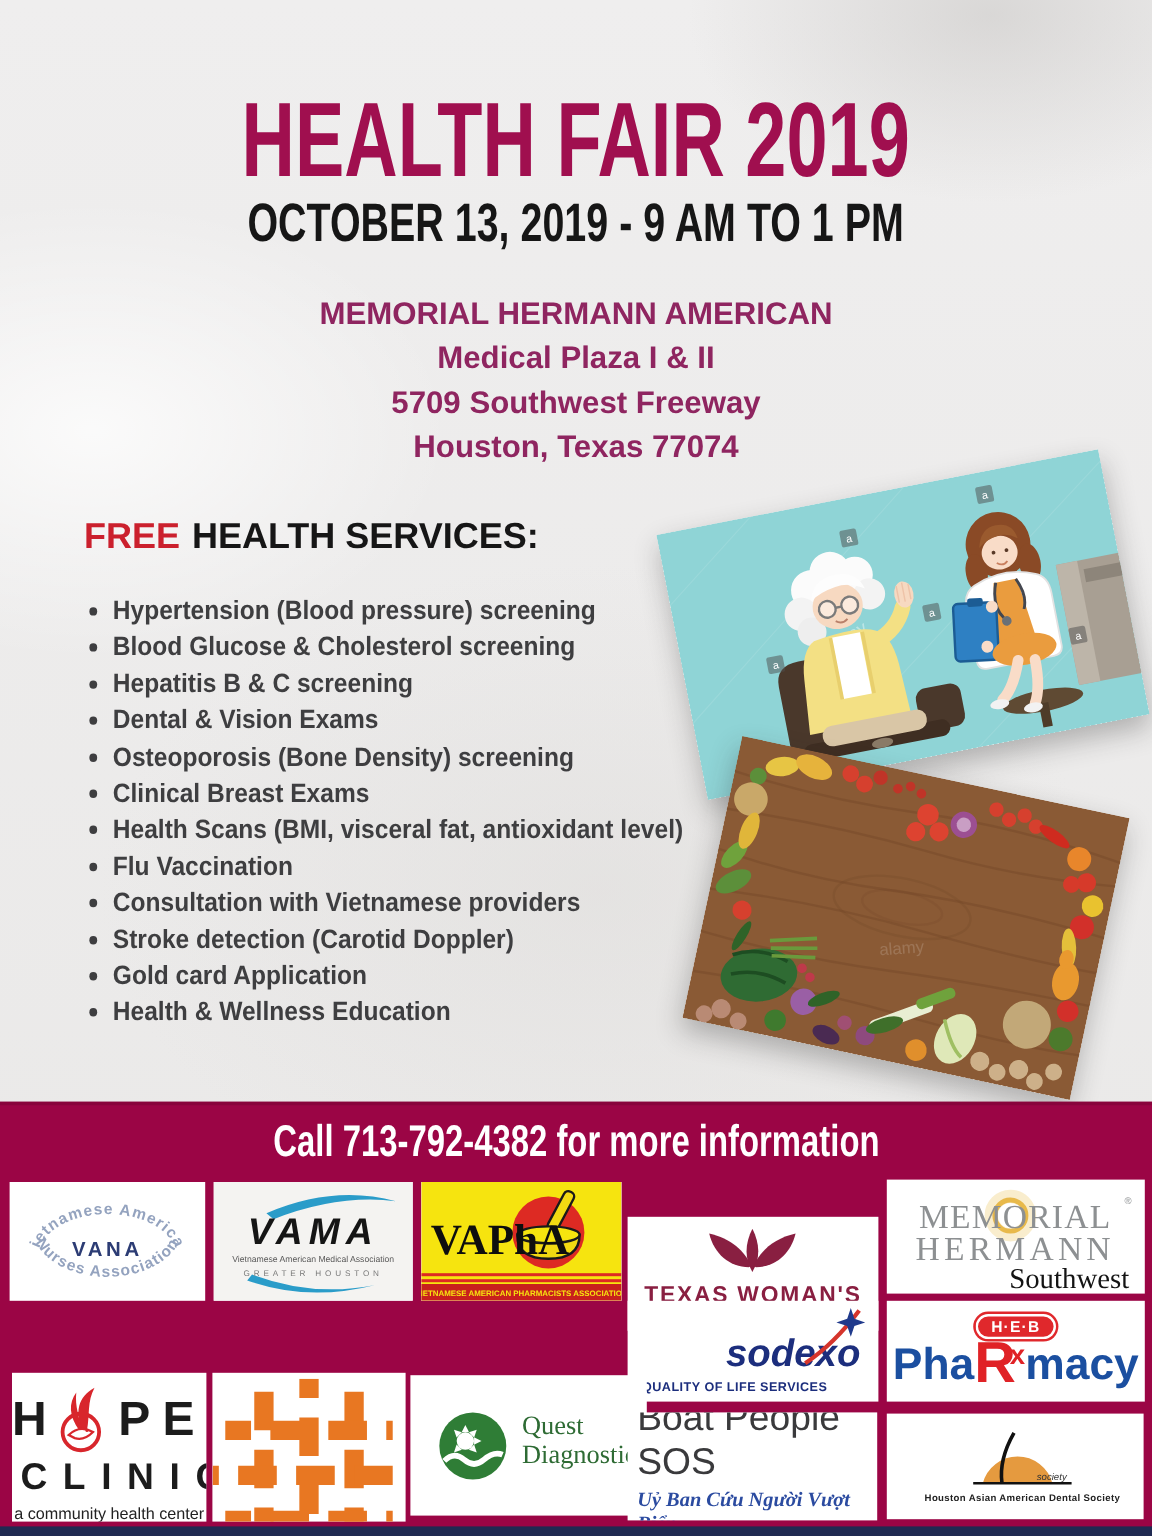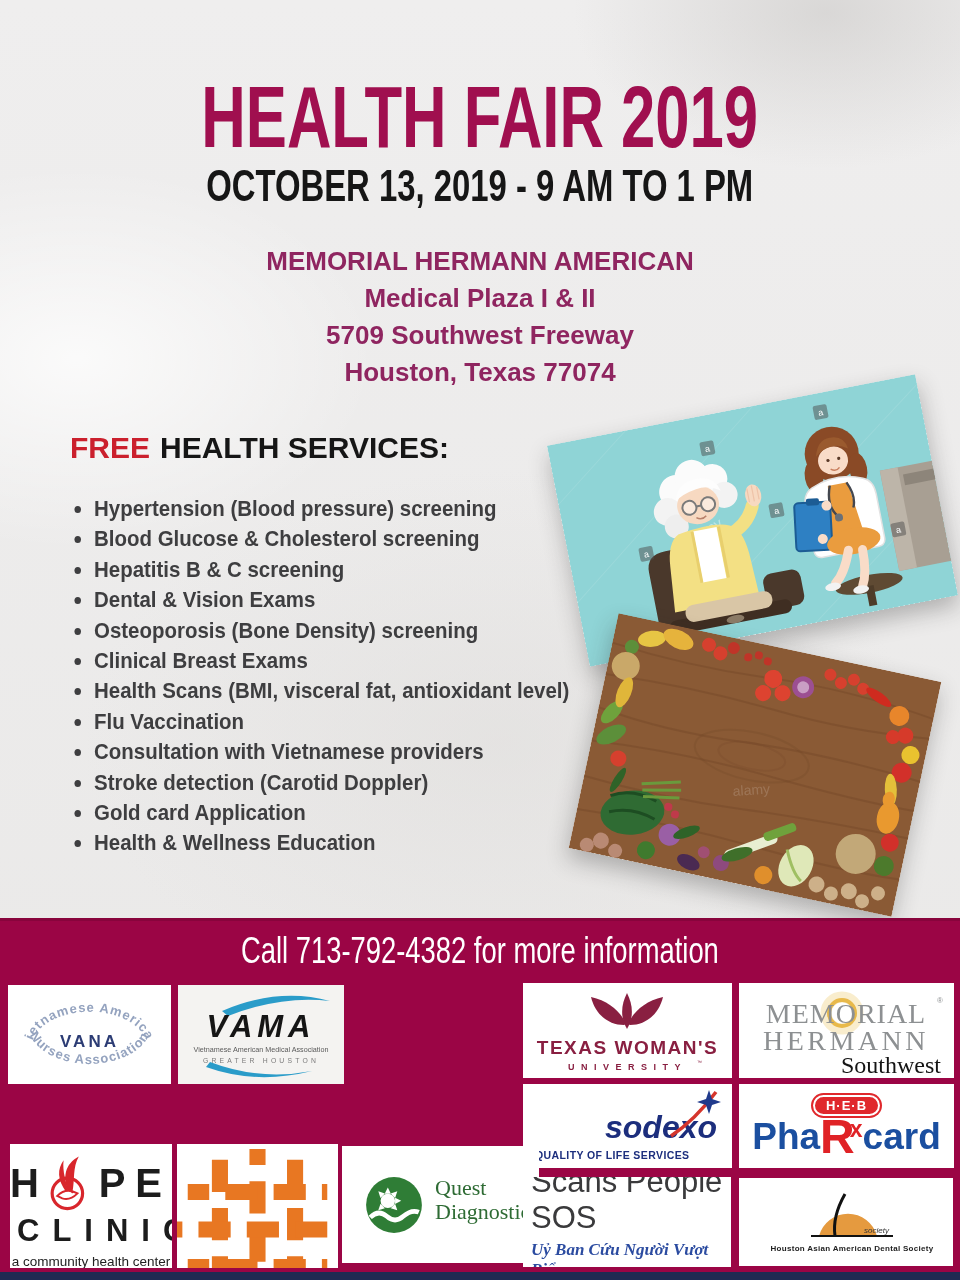--- a/index.html
+++ b/index.html
@@ -21,21 +21,21 @@
   .services h2{margin:0;font-size:30px;line-height:36px;font-weight:bold;color:#161616;}
   .services .free{color:#CB202D;margin-right:10px;}
   .services ul{list-style:none;margin:28px 0 0 0;padding:0 0 0 24px;}
   .services li{position:relative;font-size:22px;font-weight:bold;color:#3E3E40;line-height:30.4px;white-space:nowrap;transform:scaleX(.93);transform-origin:left center;}
   .services li::before{content:"";position:absolute;left:-21px;top:12px;width:7px;height:7px;border-radius:50%;background:#3E3E40;}
   .photo{position:absolute;box-shadow:0 10px 22px rgba(40,40,40,.3);}
   .photo svg{display:block;width:100%;height:100%;}
   .cartoon{left:565px;top:408px;width:375px;height:225px;transform:rotate(-11deg);z-index:1;}
   .veg{left:590px;top:645px;width:330px;height:240px;transform:rotate(12deg);z-index:2;}
   .bottom{position:absolute;left:0;top:918px;width:960px;height:354px;background:#9B0545;z-index:4;border-top:3px solid rgba(0,0,0,.12);}
-  .banner{height:60px;line-height:60px;text-align:center;color:#fff;font-weight:normal;font-size:37px;}
+  .banner{height:60px;line-height:60px;text-align:center;color:#fff;font-weight:bold;font-size:37px;}
   .navy{position:absolute;left:0;top:1272px;width:960px;height:8px;background:#202A52;z-index:6;}
   .card{position:absolute;background:#fff;z-index:5;overflow:hidden;}
   .card svg{display:block;width:100%;height:100%;}
   svg text{font-family:"Liberation Sans",sans-serif;}
   .serif, svg text.serif{font-family:"Liberation Serif",serif;}
 
   .heb{display:flex;flex-direction:column;align-items:center;justify-content:center;height:100%;}
   .heb-badge{background:#e0282c;color:#fff;font-weight:bold;font-size:13px;letter-spacing:1px;padding:3px 13px;border-radius:12px;box-shadow:inset 0 0 0 2px #fff,0 0 0 2px #e0282c;margin-bottom:2px;}
   .heb-word{font-weight:bold;color:#1b4fa0;font-size:37px;line-height:1;display:flex;align-items:flex-start;}
   .heb-r{color:#e02226;font-size:48px;line-height:.8;}
@@ -293,22 +293,36 @@
     <svg viewBox="0 0 166 99">
       <rect width="166" height="99" fill="#f4f3f1"></rect>
       <path d="M44 26 Q 100 2 152 16 Q 104 10 50 31 Z" fill="#2a9cc9"></path>
       <path d="M28 82 Q 78 100 134 86 Q 82 96 32 77 Z" fill="#2a9cc9"></path>
       <text x="83" y="52" text-anchor="middle" font-size="31" font-weight="bold" font-style="italic" letter-spacing="5" fill="#151515">VAMA</text>
       <text x="83" y="67" text-anchor="middle" font-size="7.2" fill="#5a5a5a">Vietnamese American Medical Association</text>
       <text x="83" y="78" text-anchor="middle" font-size="6.8" letter-spacing="3.2" fill="#7a7a7a">GREATER HOUSTON</text>
     </svg>
   </div>
 
-
-  <div class="card" style="left:523px;top:983px;width:209px;height:95px;">
+  <div class="card" style="left:351px;top:985px;width:167px;height:99px;">
+    <svg viewBox="0 0 167 99">
+      <rect width="167" height="99" fill="#f6e40f"></rect>
+      <circle cx="106" cy="42" r="30" fill="#dd2a23"></circle>
+      <rect x="112" y="6" width="9" height="36" rx="4" transform="rotate(28 116 24)" fill="#f2da12" stroke="#1a1a1a" stroke-width="2"></rect>
+      <path d="M80 44 q0 20 26 20 q26 0 26 -20 z" fill="#f2da12" stroke="#1a1a1a" stroke-width="2"></path>
+      <ellipse cx="106" cy="44" rx="26" ry="7" fill="#f6e40f" stroke="#1a1a1a" stroke-width="2"></ellipse>
+      <text x="8" y="60" class="serif" font-size="36" font-weight="bold" fill="#0e0e0e">VAPhA</text>
+      <rect y="76" width="167" height="2.5" fill="#dd2a23"></rect>
+      <rect y="81" width="167" height="2.5" fill="#dd2a23"></rect>
+      <rect y="85" width="167" height="14" fill="#c8201d"></rect>
+      <text x="83.5" y="95" text-anchor="middle" font-size="6.6" font-weight="bold" fill="#f6e40f">VIETNAMESE AMERICAN PHARMACISTS ASSOCIATION</text>
+    </svg>
+  </div>
+
+  <div class="card" style="left:523px;top:1014px;width:209px;height:95px;">
     <svg viewBox="0 0 209 95">
       <g fill="#891f41">
         <path d="M104 10 C 98 22 97 34 104 46 C 111 34 110 22 104 10 Z"></path>
         <path d="M101 42 C 85 42 72 31 68 14 C 86 18 98 29 103 41 Z"></path>
         <path d="M107 42 C 123 42 136 31 140 14 C 122 18 110 29 105 41 Z"></path>
       </g>
       <text x="104.5" y="71" text-anchor="middle" font-size="19" font-weight="bold" letter-spacing="1.5" fill="#891f41">TEXAS WOMAN'S</text>
       <text x="104.5" y="87" text-anchor="middle" font-size="9" font-weight="bold" letter-spacing="6.5" fill="#891f41">UNIVERSITY</text>
       <text x="174" y="81" font-size="5" fill="#891f41">™</text>
     </svg>
@@ -334,21 +348,21 @@
     </svg>
   </div>
 
   <div class="card" style="left:739px;top:1084px;width:215px;height:84px;">
     <div class="heb">
       <div class="heb-badge">H·E·B</div>
       <div class="heb-word">
           <span>Pha</span>
           <span class="heb-r">R</span>
           <span class="heb-x">x</span>
-          <span>card</span>
+          <span>macy</span>
         </div>
     </div>
   </div>
 
   <div class="card" style="left:10px;top:1144px;width:162px;height:124px;">
     <div>
       <div class="hope-top">
         <span class="hope-h">H</span>
         <svg class="hope-bird" viewBox="0 0 40 46">
           <circle cx="20" cy="31" r="12" fill="none" stroke="#d8262c" stroke-width="2.5"></circle>
@@ -400,21 +414,21 @@
       <div class="quest-text">
         <div>Quest</div>
         <div>Diagnostics</div>
         <span class="quest-reg">®</span>
       </div>
     </div>
   </div>
 
   <div class="card" style="left:523px;top:1177px;width:208px;height:90px;">
     <div class="bpsos">
-      <div class="bpsos-en">Scans People SOS</div>
+      <div class="bpsos-en">Boat People SOS</div>
       <div class="bpsos-vi">Uỷ Ban Cứu Người Vượt Biển</div>
     </div>
   </div>
 
   <div class="card" style="left:739px;top:1178px;width:214px;height:88px;">
     <div class="haads">
       <svg class="haads-mark" viewBox="0 0 90 50">
         <path d="M12 44 A 30 30 0 0 1 70 44 Z" fill="#e59a3f"></path>
         <path d="M38 2 C 30 16 26 30 28 44" stroke="#111111" stroke-width="3" fill="none"></path>
         <line x1="4" y1="44" x2="86" y2="44" stroke="#111111" stroke-width="2"></line>

